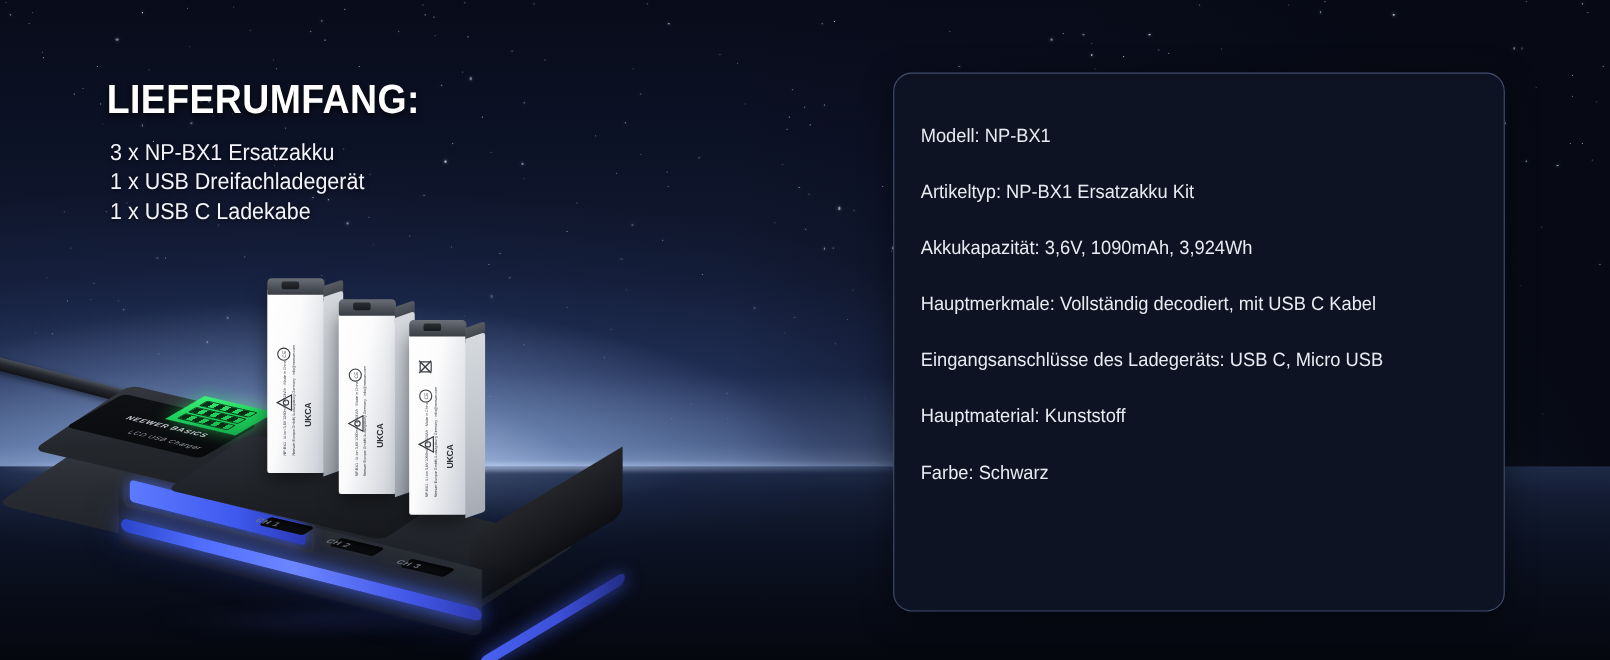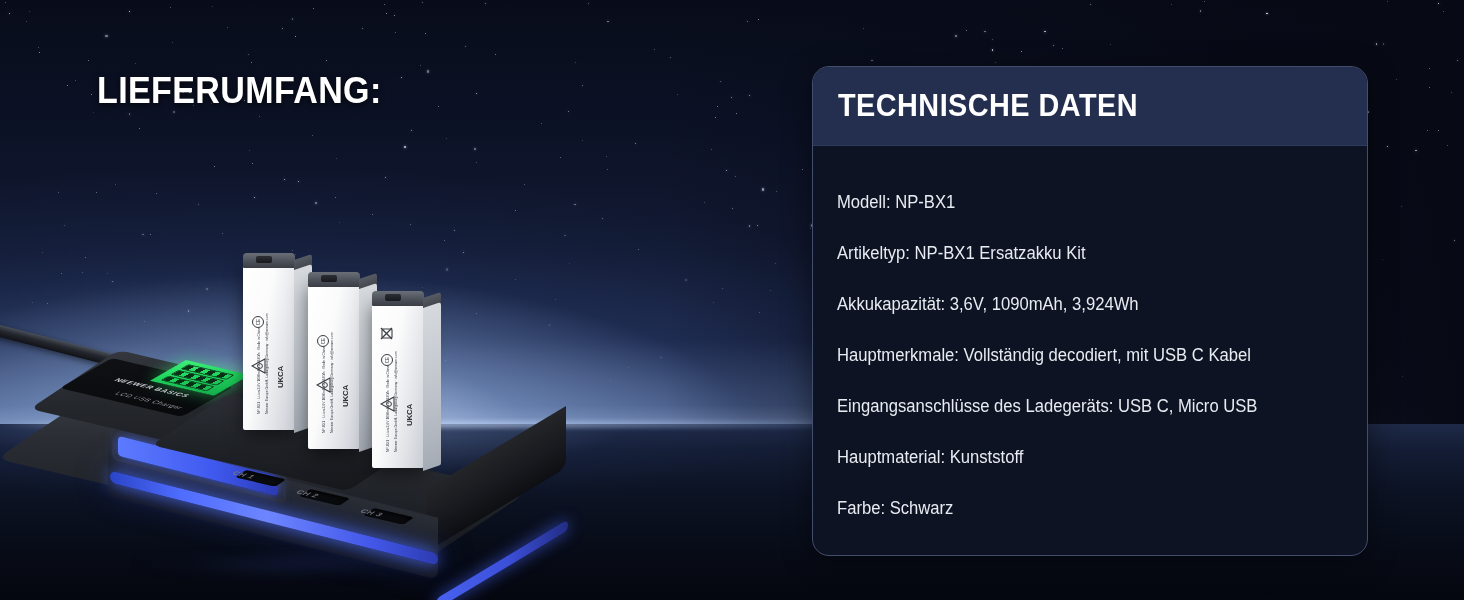--- a/index.html
+++ b/index.html
@@ -675,26 +675,28 @@
           <line x1="3" y1="3" x2="14" y2="14" stroke="#3a3d42" stroke-width="1.3"></line>
           <line x1="14" y1="3" x2="3" y2="14" stroke="#3a3d42" stroke-width="1.3"></line>
         </svg>
       </div>
     </div>
 
   </div>
 
   <div class="left-block">
     <div class="headline">LIEFERUMFANG:</div>
+    <ul class="kit-list">
+      <li>3 x NP-BX1 Ersatzakku</li>
+      <li>1 x USB Dreifachladegerät</li>
+      <li>1 x USB C Ladekabe</li>
+    </ul>
   </div>
 
   <div class="spec-panel">
-    <div class="spec-header">
-      <div class="spec-title">TECHNISCHE DATEN</div>
-    </div>
     <ul class="spec-body">
       <li>Modell: NP-BX1</li>
       <li>Artikeltyp: NP-BX1 Ersatzakku Kit</li>
       <li>Akkukapazität: 3,6V, 1090mAh, 3,924Wh</li>
       <li>Hauptmerkmale: Vollständig decodiert, mit USB C Kabel</li>
       <li>Eingangsanschlüsse des Ladegeräts: USB C, Micro USB</li>
       <li>Hauptmaterial: Kunststoff</li>
       <li>Farbe: Schwarz</li>
     </ul>
   </div>

